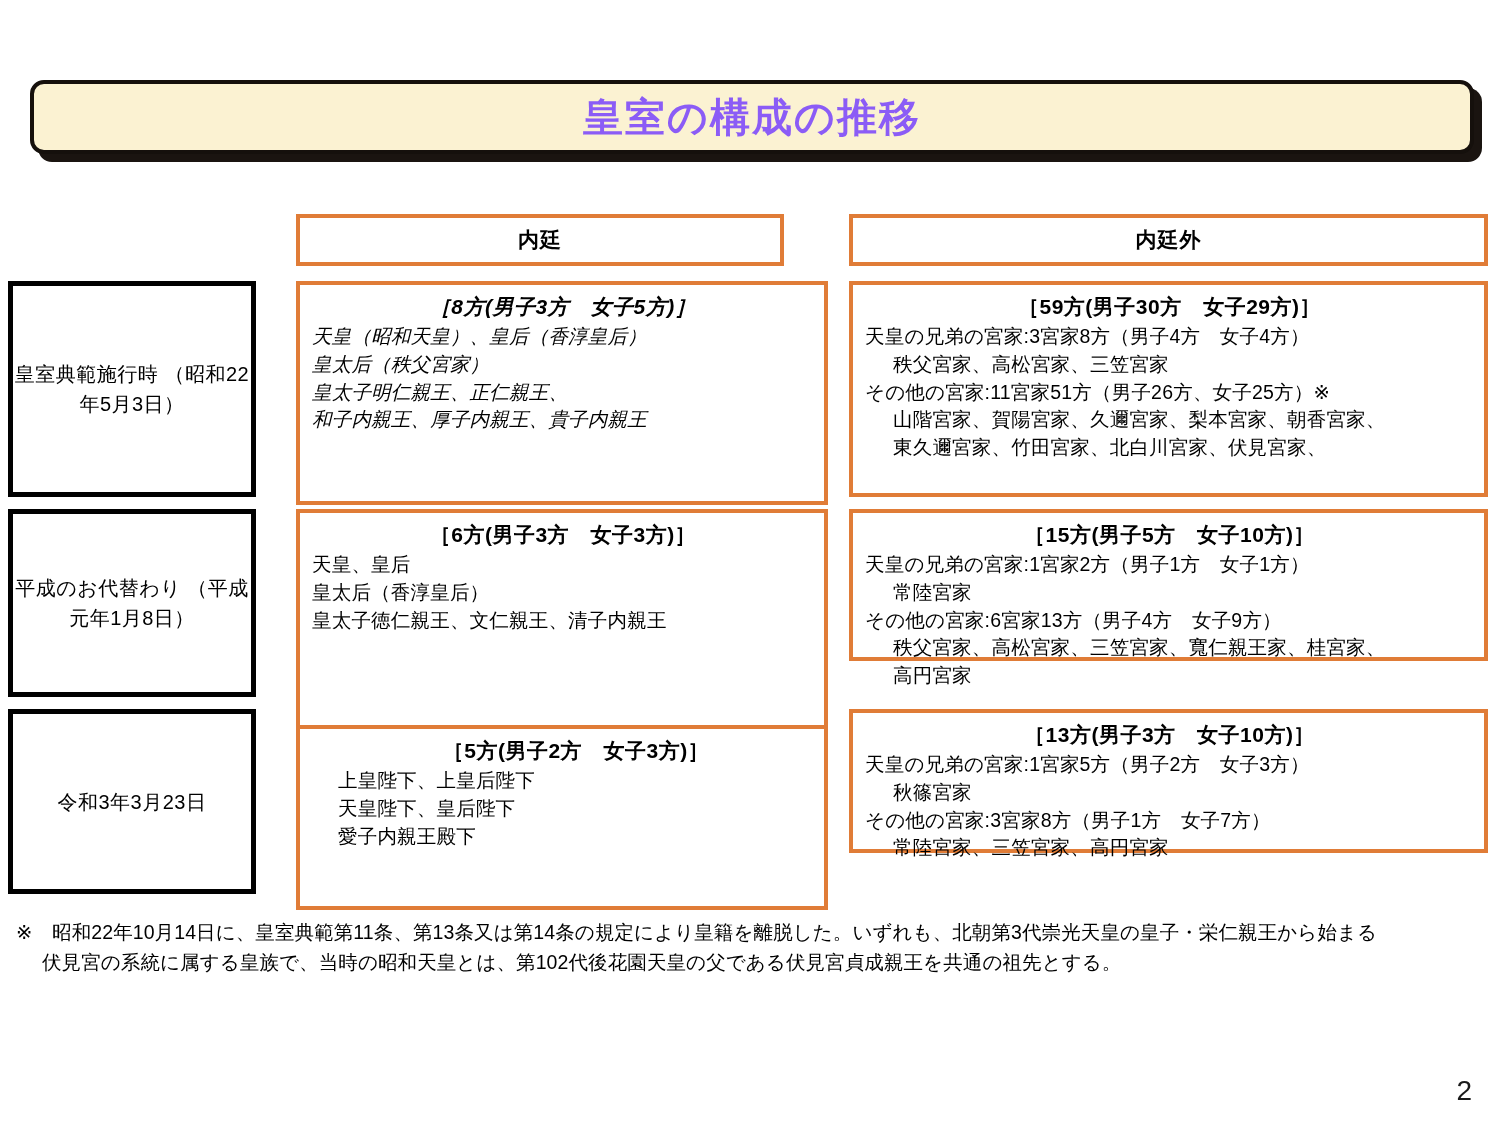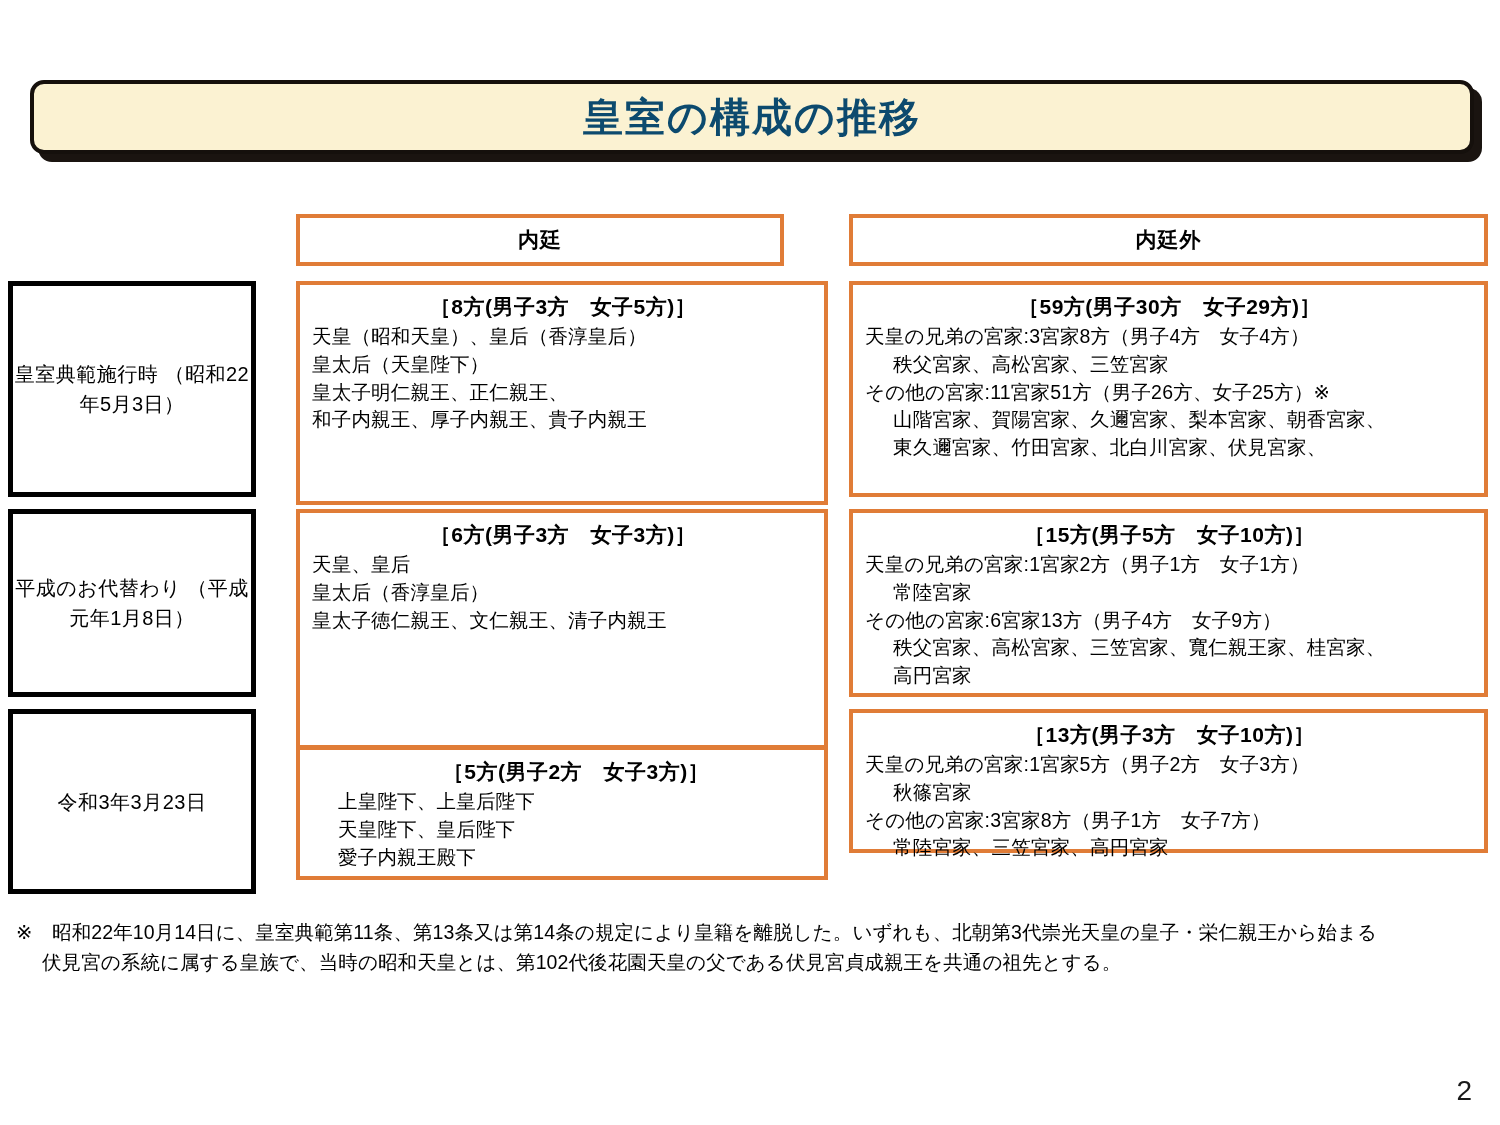--- a/index.html
+++ b/index.html
@@ -40,21 +40,21 @@
     border: 4px solid #15100c;
     border-radius: 14px;
     display: flex;
     align-items: center;
     justify-content: center;
   }
   .title-text {
     font-size: 40px;
     font-weight: bold;
     letter-spacing: 2px;
-    color: #0c4a6e;
+    color: #8b5cf6;
     line-height: 1;
   }
 
   
   .colhead {
     position: absolute;
     top: 214px;
     height: 52px;
     background: #ffffff;
     border: 4px solid #e07c37;
@@ -111,25 +111,25 @@
     white-space: pre-wrap;
   }
   .cell-lines .ln { display: block; }
   .cell-lines .ln.ind { padding-left: 28px; }
 
   
   #row1-label { top: 281px;  height: 216px; }
   #row2-label { top: 509px;  height: 188px; }
   #row3-label { top: 709px;  height: 185px; justify-content: center; }
 
-  #row1-left  { top: 281px;  height: 224px; }
+  #row1-left  { top: 281px;  height: 224px; font-style: italic; }
   #row1-right { top: 281px;  height: 216px; }
   #row2-left  { top: 509px;  height: 240px; }
-  #row2-right { top: 509px;  height: 188px; }
-  #row3-left  { top: 746px;  height: 134px; padding-left: 38px; }
+  #row2-right { top: 509px;  height: 152px; }
+  #row3-left  { top: 725px;  height: 185px; padding-left: 38px; }
   #row3-right { top: 709px;  height: 144px; }
 
   #row1-left .cell-lines, #row2-left .cell-lines, #row3-left .cell-lines { margin-top: 2px; }
 
   
   .footnote {
     position: absolute;
     left: 16px;
     top: 917px;
     width: 1470px;
@@ -165,21 +165,21 @@
   <div class="colhead" id="colhead-naiteigai">
     <span class="colhead-text">内廷外</span>
   </div>
 
   <div class="rowlabel" id="row1-label">
     <span class="rowlabel-text">皇室典範施行時
 （昭和22年5月3日）</span>
   </div>
   <div class="cell left" id="row1-left">
     <div class="cell-total">［8方(男子3方　女子5方)］</div>
-    <div class="cell-lines"><span class="ln">天皇（昭和天皇）、皇后（香淳皇后）</span><span class="ln">皇太后（天皇陛下）</span><span class="ln">皇太子明仁親王、正仁親王、</span><span class="ln">和子内親王、厚子内親王、貴子内親王</span></div>
+    <div class="cell-lines"><span class="ln">天皇（昭和天皇）、皇后（香淳皇后）</span><span class="ln">皇太后（秩父宮家）</span><span class="ln">皇太子明仁親王、正仁親王、</span><span class="ln">和子内親王、厚子内親王、貴子内親王</span></div>
   </div>
   <div class="cell right" id="row1-right">
     <div class="cell-total">［59方(男子30方　女子29方)］</div>
     <div class="cell-lines"><span class="ln">天皇の兄弟の宮家:3宮家8方（男子4方　女子4方）</span><span class="ln ind">秩父宮家、高松宮家、三笠宮家</span><span class="ln">その他の宮家:11宮家51方（男子26方、女子25方）※</span><span class="ln ind">山階宮家、賀陽宮家、久邇宮家、梨本宮家、朝香宮家、</span><span class="ln ind">東久邇宮家、竹田宮家、北白川宮家、伏見宮家、</span></div>
   </div>
 
   <div class="rowlabel" id="row2-label">
     <span class="rowlabel-text">平成のお代替わり
 （平成元年1月8日）</span>
   </div>

